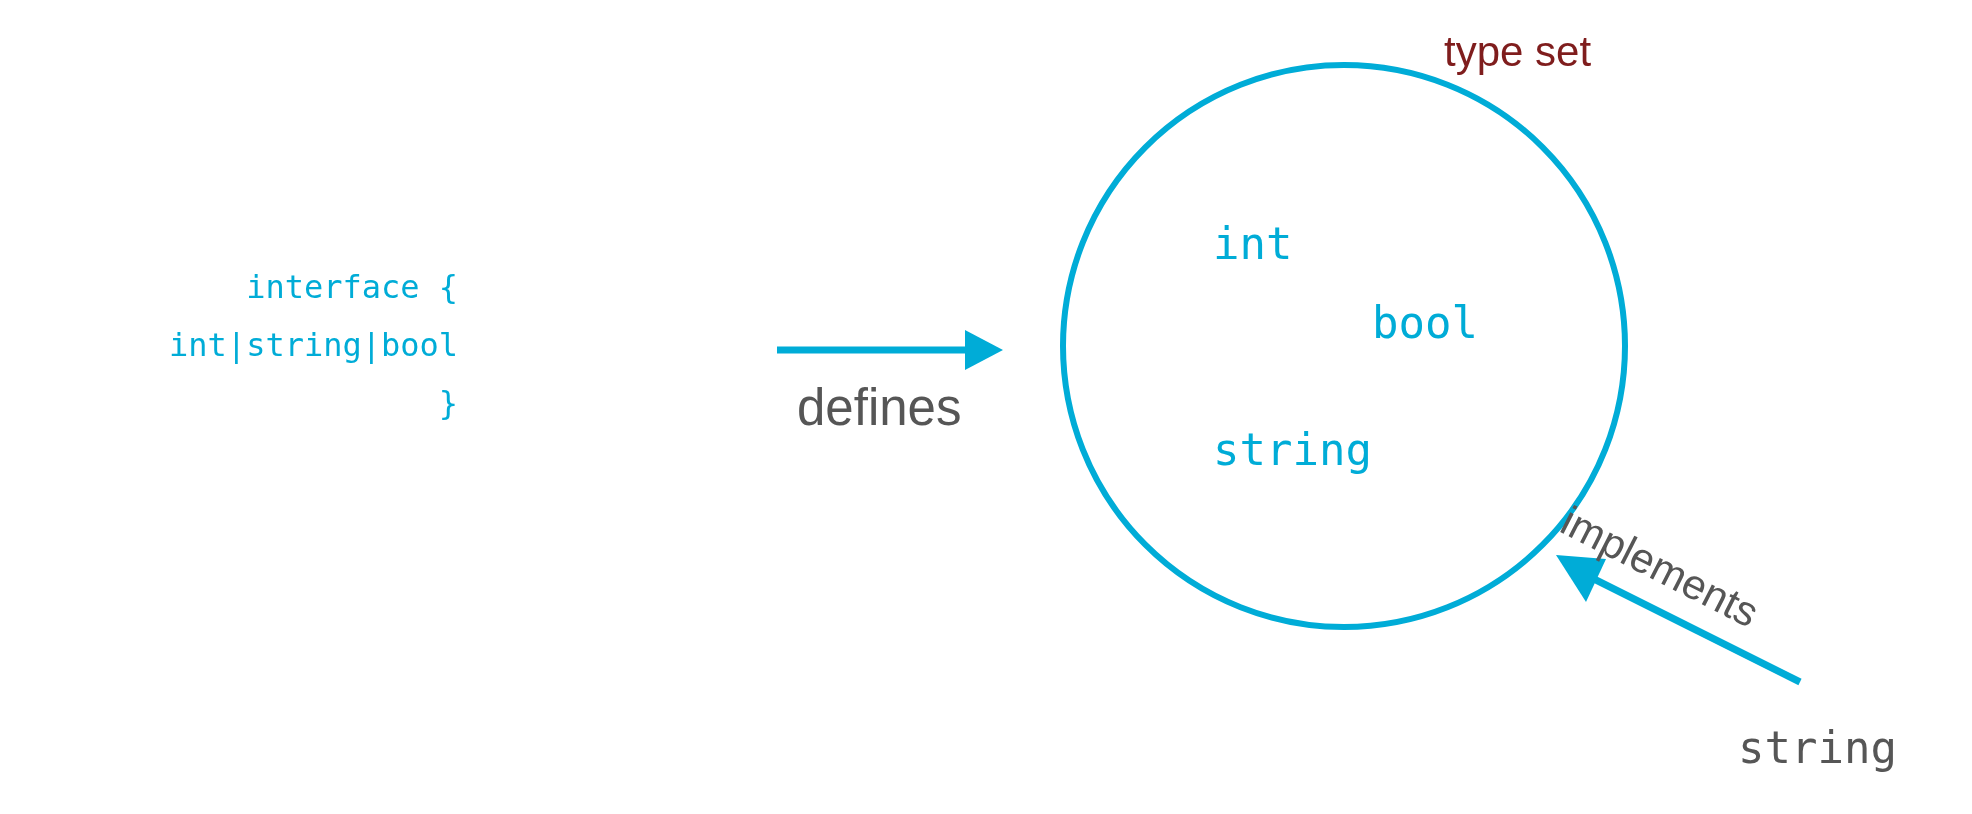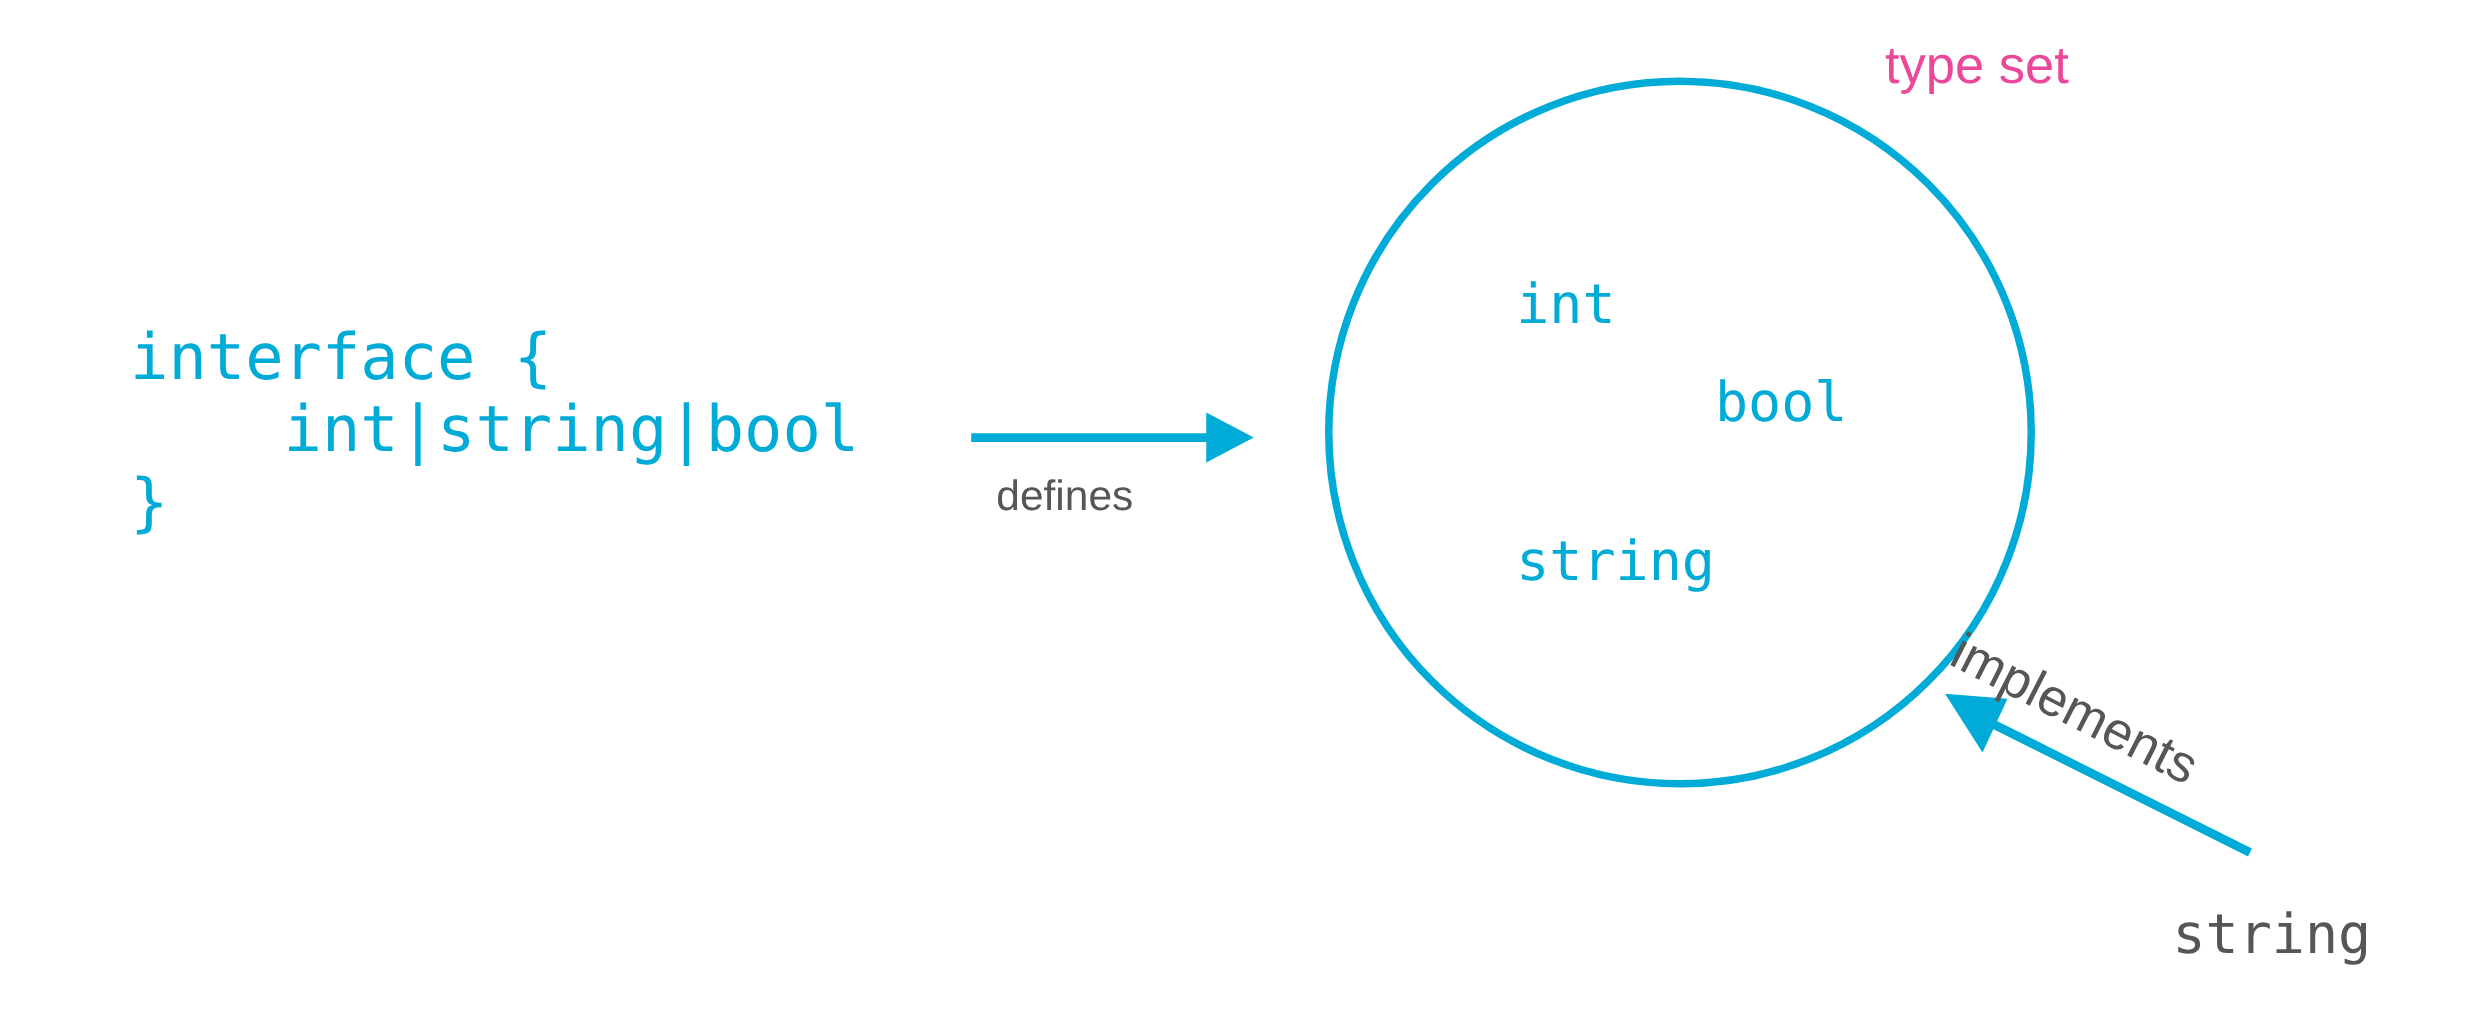--- a/index.html
+++ b/index.html
@@ -19,27 +19,28 @@
   .mono {
     font-family: "DejaVu Sans Mono", "Liberation Mono", monospace;
   }
   .sans {
     font-family: "Liberation Sans", sans-serif;
   }
 
   
   #code-block {
     position: absolute;
-    left: 104px;
+    left: 92px;
     top: 258px;
     color: #00ACD7;
-    font-size: 51px;
+    font-size: 32px;
     line-height: 58px;
     white-space: pre;
     letter-spacing: 0px;
+    text-align: right;
   }
 
   
   #vector-layer {
     position: absolute;
     left: 0;
     top: 0;
     width: 1972px;
     height: 814px;
     pointer-events: none;
@@ -47,26 +48,26 @@
 
   
   .label {
     position: absolute;
     white-space: pre;
   }
   #defines-label {
     left: 797px;
     top: 378px;
     color: #565656;
-    font-size: 34px;
+    font-size: 51px;
   }
   #type-set-label {
-    left: 1508px;
+    left: 1444px;
     top: 28px;
-    color: #ec4899;
+    color: #7f1d1d;
     font-size: 42px;
   }
   #implements-label {
     left: 1575px;
     top: 497px;
     color: #565656;
     font-size: 42px;
     transform: rotate(27deg);
     transform-origin: 0 0;
   }

